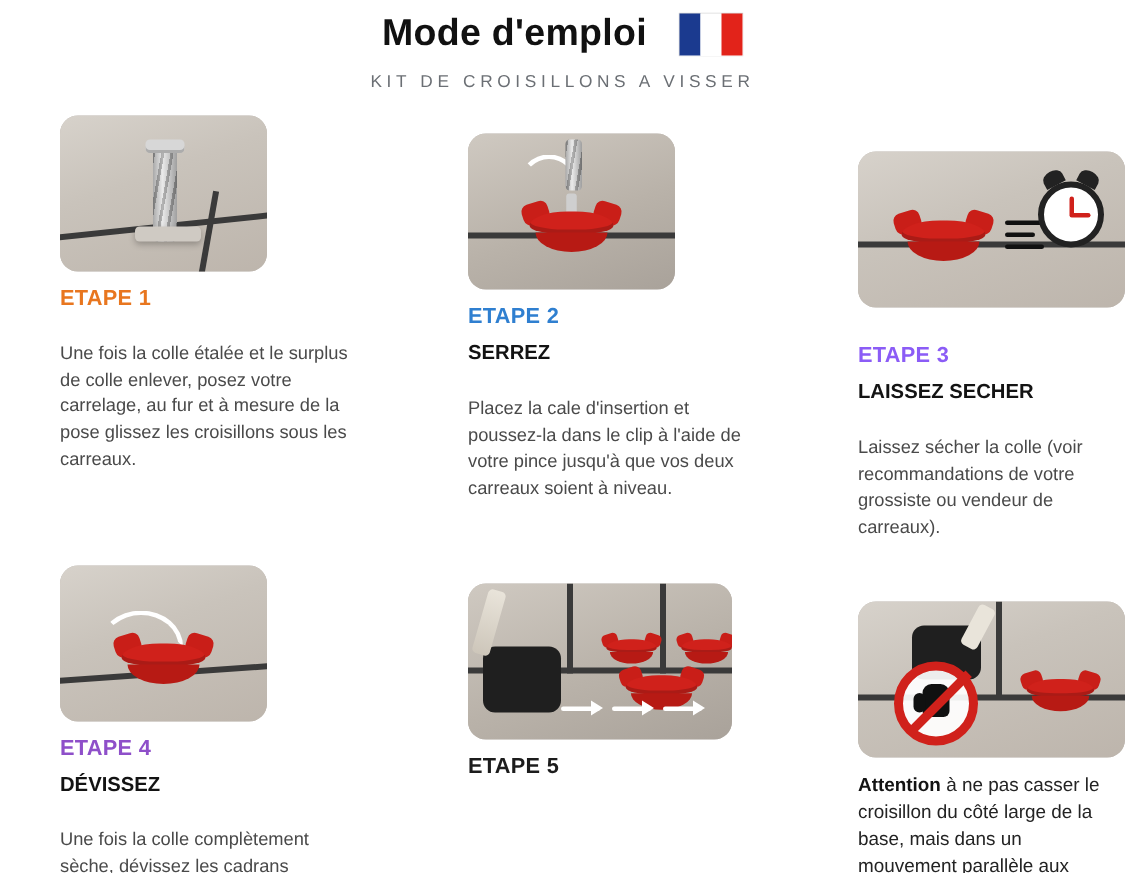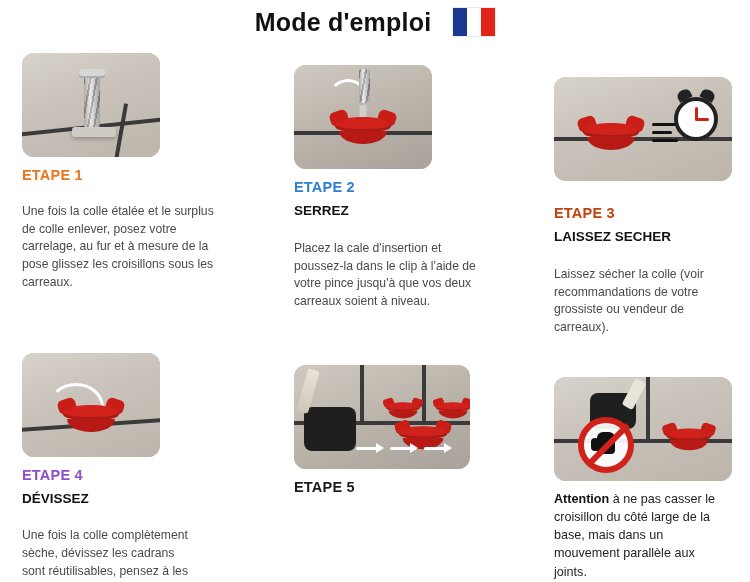--- a/index.html
+++ b/index.html
@@ -22,20 +22,21 @@
     position: relative;
     padding: 0;
   }
   
   .header {
     text-align: center;
     padding-top: 8px;
   }
   .title-row {
     display: flex;
+    align-items: center;
     justify-content: center;
     gap: 22px;
   }
   .title {
     font-size: 25px;
     font-weight: bold;
     letter-spacing: 0.2px;
     color: #111;
   }
   .flag {
@@ -55,21 +56,21 @@
     color: #6b6f74;
     font-weight: 500;
   }
 
   
   .grid {
     margin-top: 16px;
     display: grid;
     grid-template-columns: 232px 232px 232px;
     column-gap: 12px;
-    padding: 0 6px;
+    padding: 0 24px;
   }
   .cell { position: relative; }
 
   .photo {
     width: 138px;
     height: 104px;
     border-radius: 12px;
     overflow: hidden;
     position: relative;
     background: #bdb7b1;
@@ -281,20 +282,21 @@
 
   <div class="header">
     <div class="title-row">
       <div class="title">Mode d'emploi</div>
       <div class="flag">
         <span class="b"></span>
           <span class="w"></span>
           <span class="r"></span>
       </div>
     </div>
+    <div class="subtitle">KIT DE CROISILLONS A VISSER</div>
   </div>
 
   <div class="grid">
 
     <div class="cell c1">
       <div class="photo">
         <div class="tile-bg"></div>
         <div class="grout h" style="top:72px; transform:rotate(-6deg);"></div>
         <div class="grout v" style="left:96px; top:50px; height:70px; transform:rotate(10deg);"></div>
         <div class="screw" style="left:62px; top:22px;"></div>
@@ -339,21 +341,21 @@
             <i style="width:20px;"></i>
             <i style="width:26px;"></i>
         </div>
         <div class="clock" style="left:120px; top:20px;">
           <div class="bell-l"></div>
             <div class="bell-r"></div>
           <div class="hand-a"></div>
             <div class="hand-b"></div>
         </div>
       </div>
-      <div class="step-label" style="color:#c2410c;margin-top:24px;">ETAPE 3</div>
+      <div class="step-label" style="color:#8b5cf6;margin-top:24px;">ETAPE 3</div>
       <div class="step-title">LAISSEZ SECHER</div>
       <div class="step-body" style="max-width:150px;">Laissez sécher la colle (voir recommandations de votre grossiste ou vendeur de carreaux).</div>
     </div>
   </div>
 
   <div class="grid row2">
 
     <div class="cell r2c1">
       <div class="photo">
         <div class="tile-bg"></div>

